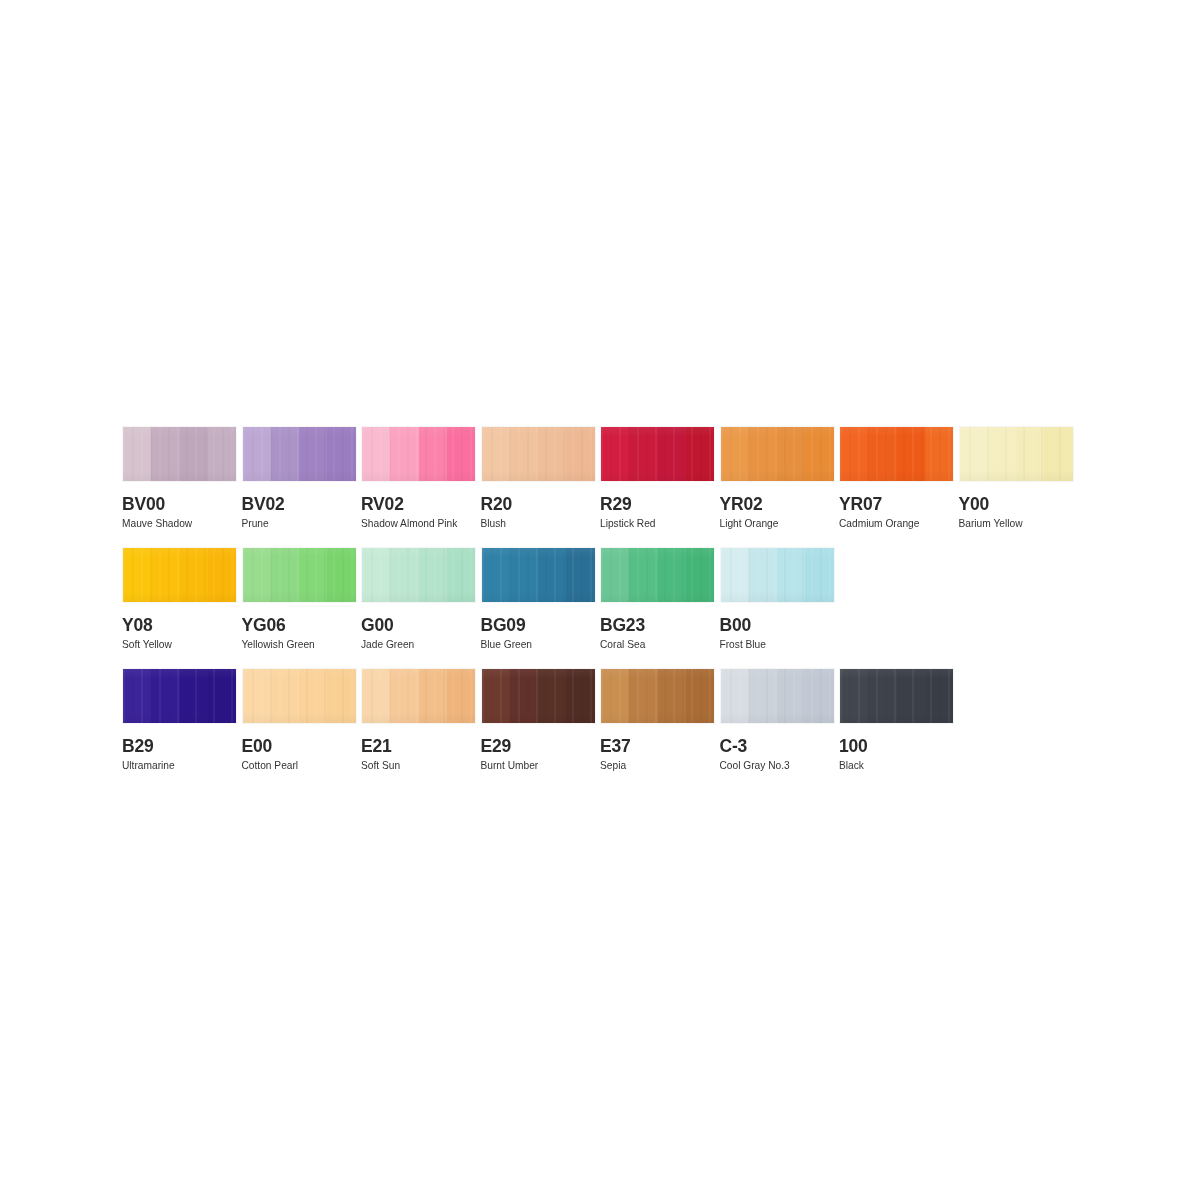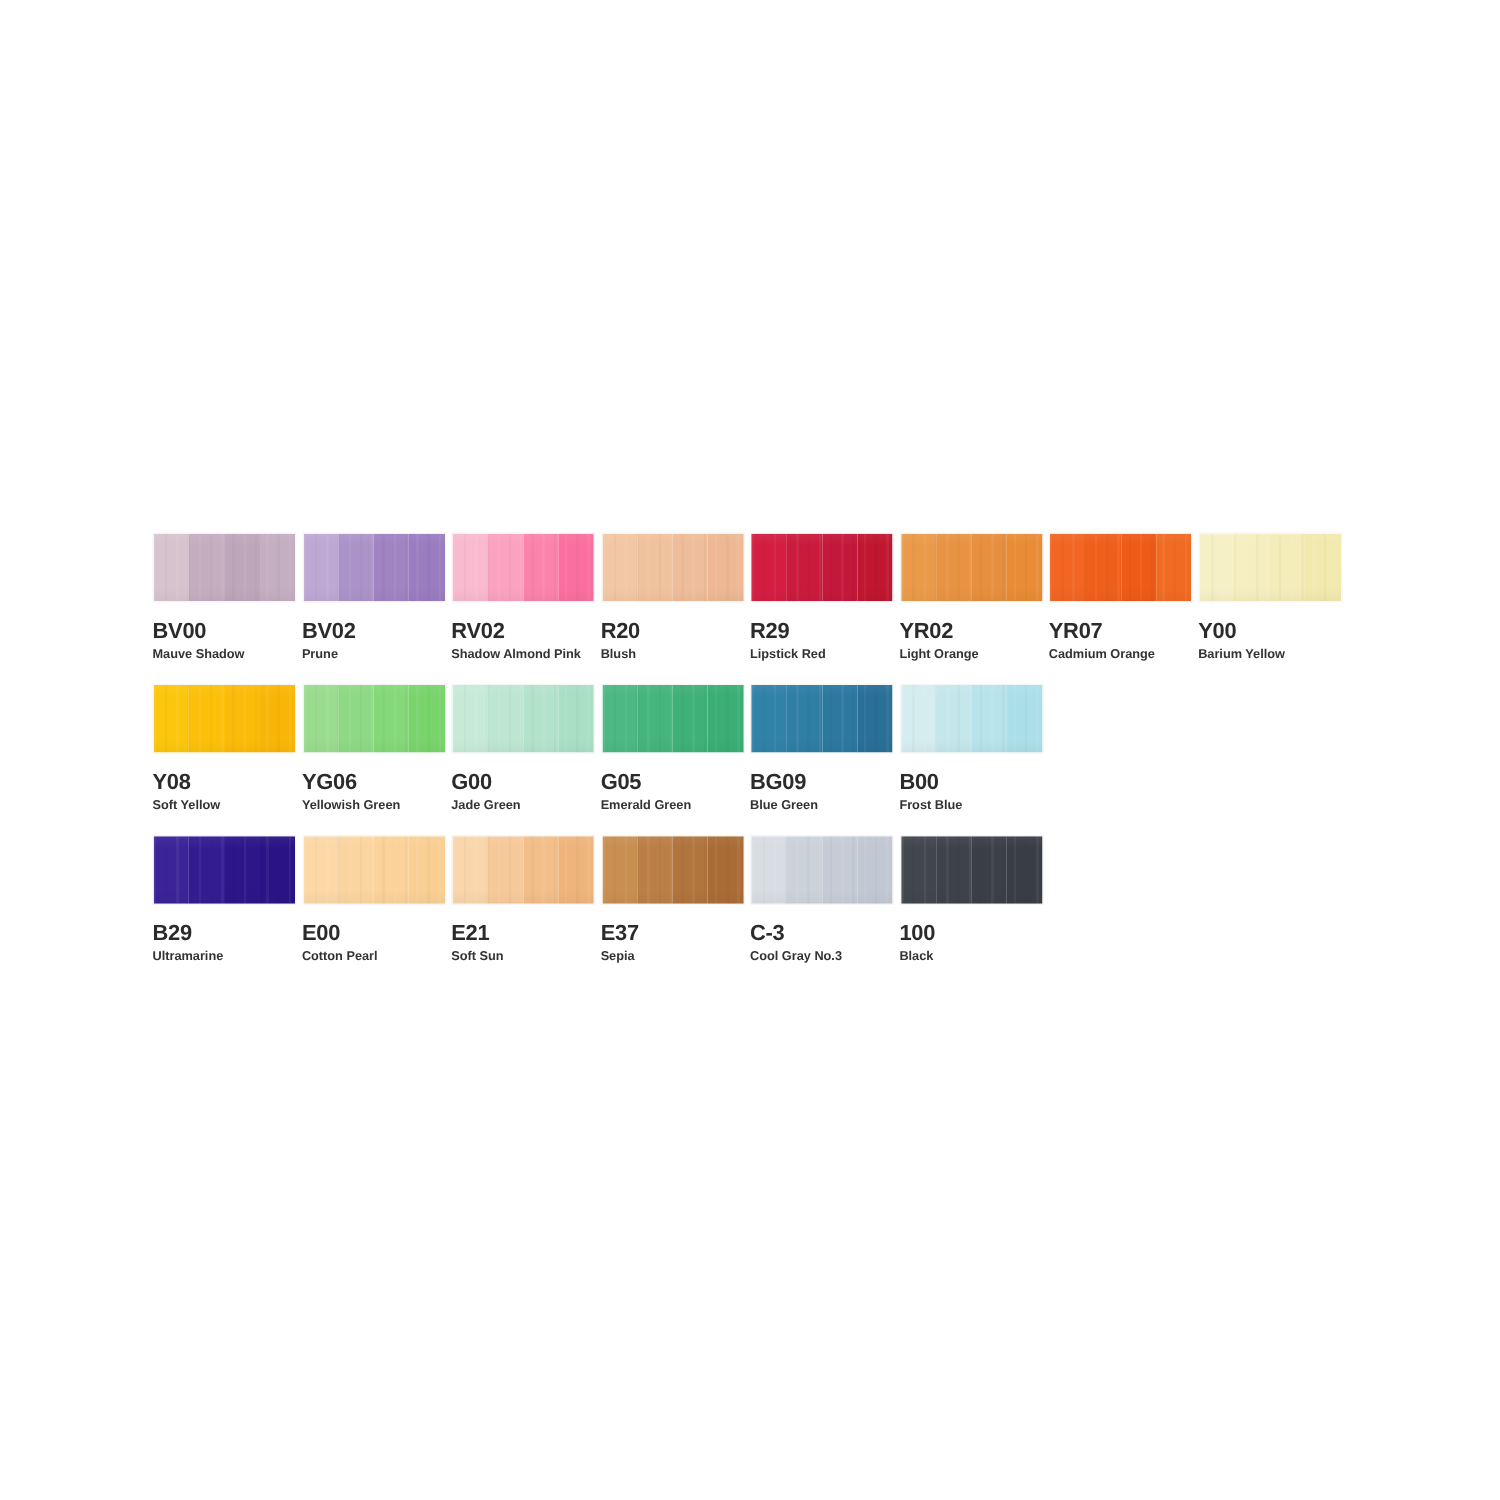--- a/index.html
+++ b/index.html
@@ -82,21 +82,21 @@
     font-size: 17.5px;
     font-weight: bold;
     color: #2b2b2b;
     letter-spacing: -0.2px;
     margin-top: 13px;
     line-height: 19px;
     white-space: nowrap;
   }
   .name {
     font-size: 10.2px;
-    font-weight: bold;
+    font-weight: normal;
     color: #333333;
     margin-top: 4px;
     line-height: 12px;
     white-space: nowrap;
   }
 </style>
 </head>
 <body>
 
 <div id="chart-root">
@@ -231,44 +231,44 @@
             <div class="band" style="left: 50%; width: 25%; background: rgb(180, 227, 203);"></div>
             <div class="band" style="left: 75%; width: 25%; background: rgb(169, 223, 196);"></div>
             <div class="texture"></div>
             <div class="sheen"></div>
           </div>
           <div class="code">G00</div>
           <div class="name">Jade Green</div>
         </div>
         <div class="cell">
           <div class="swatch">
-            <div class="band" style="left: 0%; width: 25%; background: rgb(76, 184, 131);"></div>
-            <div class="band" style="left: 25%; width: 25%; background: rgb(69, 180, 125);"></div>
-            <div class="band" style="left: 50%; width: 25%; background: rgb(63, 177, 120);"></div>
-            <div class="band" style="left: 75%; width: 25%; background: rgb(58, 174, 116);"></div>
-            <div class="texture"></div>
-            <div class="sheen"></div>
-          </div>
-          <div class="code">G05</div>
-          <div class="name">Emerald Green</div>
-        </div>
-        <div class="cell">
-          <div class="swatch">
             <div class="band" style="left: 0%; width: 25%; background: rgb(49, 130, 168);"></div>
             <div class="band" style="left: 25%; width: 25%; background: rgb(47, 126, 164);"></div>
             <div class="band" style="left: 50%; width: 25%; background: rgb(44, 120, 159);"></div>
             <div class="band" style="left: 75%; width: 25%; background: rgb(42, 111, 150);"></div>
             <div class="texture"></div>
             <div class="sheen"></div>
           </div>
           <div class="code">BG09</div>
           <div class="name">Blue Green</div>
         </div>
         <div class="cell">
           <div class="swatch">
+            <div class="band" style="left: 0%; width: 25%; background: rgb(107, 198, 149);"></div>
+            <div class="band" style="left: 25%; width: 25%; background: rgb(85, 191, 133);"></div>
+            <div class="band" style="left: 50%; width: 25%; background: rgb(76, 186, 126);"></div>
+            <div class="band" style="left: 75%; width: 25%; background: rgb(68, 181, 119);"></div>
+            <div class="texture"></div>
+            <div class="sheen"></div>
+          </div>
+          <div class="code">BG23</div>
+          <div class="name">Coral Sea</div>
+        </div>
+        <div class="cell">
+          <div class="swatch">
             <div class="band" style="left: 0%; width: 25%; background: rgb(213, 237, 240);"></div>
             <div class="band" style="left: 25%; width: 25%; background: rgb(196, 231, 236);"></div>
             <div class="band" style="left: 50%; width: 25%; background: rgb(183, 227, 234);"></div>
             <div class="band" style="left: 75%; width: 25%; background: rgb(171, 223, 232);"></div>
             <div class="texture"></div>
             <div class="sheen"></div>
           </div>
           <div class="code">B00</div>
           <div class="name">Frost Blue</div>
         </div>
@@ -302,20 +302,32 @@
           <div class="swatch">
             <div class="band" style="left: 0%; width: 25%; background: rgb(249, 214, 171);"></div>
             <div class="band" style="left: 25%; width: 25%; background: rgb(246, 201, 153);"></div>
             <div class="band" style="left: 50%; width: 25%; background: rgb(242, 190, 137);"></div>
             <div class="band" style="left: 75%; width: 25%; background: rgb(239, 180, 124);"></div>
             <div class="texture"></div>
             <div class="sheen"></div>
           </div>
           <div class="code">E21</div>
           <div class="name">Soft Sun</div>
+        </div>
+        <div class="cell">
+          <div class="swatch">
+            <div class="band" style="left: 0%; width: 25%; background: rgb(110, 58, 47);"></div>
+            <div class="band" style="left: 25%; width: 25%; background: rgb(97, 49, 43);"></div>
+            <div class="band" style="left: 50%; width: 25%; background: rgb(87, 48, 38);"></div>
+            <div class="band" style="left: 75%; width: 25%; background: rgb(79, 44, 36);"></div>
+            <div class="texture"></div>
+            <div class="sheen"></div>
+          </div>
+          <div class="code">E29</div>
+          <div class="name">Burnt Umber</div>
         </div>
         <div class="cell">
           <div class="swatch">
             <div class="band" style="left: 0%; width: 25%; background: rgb(201, 143, 81);"></div>
             <div class="band" style="left: 25%; width: 25%; background: rgb(187, 127, 69);"></div>
             <div class="band" style="left: 50%; width: 25%; background: rgb(176, 116, 61);"></div>
             <div class="band" style="left: 75%; width: 25%; background: rgb(169, 108, 54);"></div>
             <div class="texture"></div>
             <div class="sheen"></div>
           </div>

